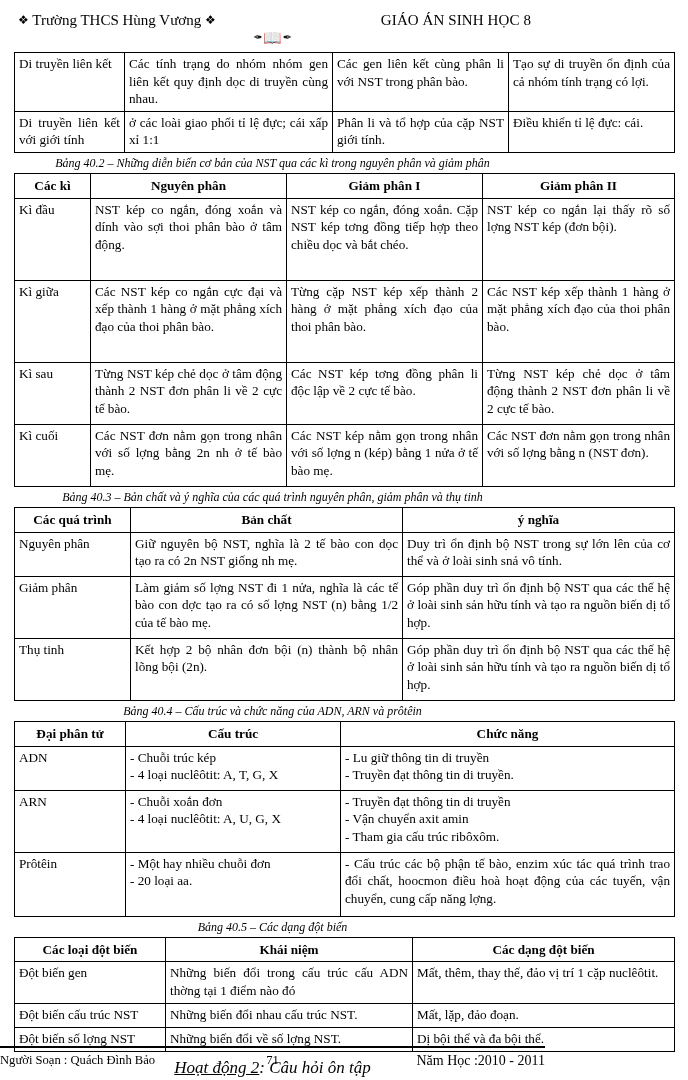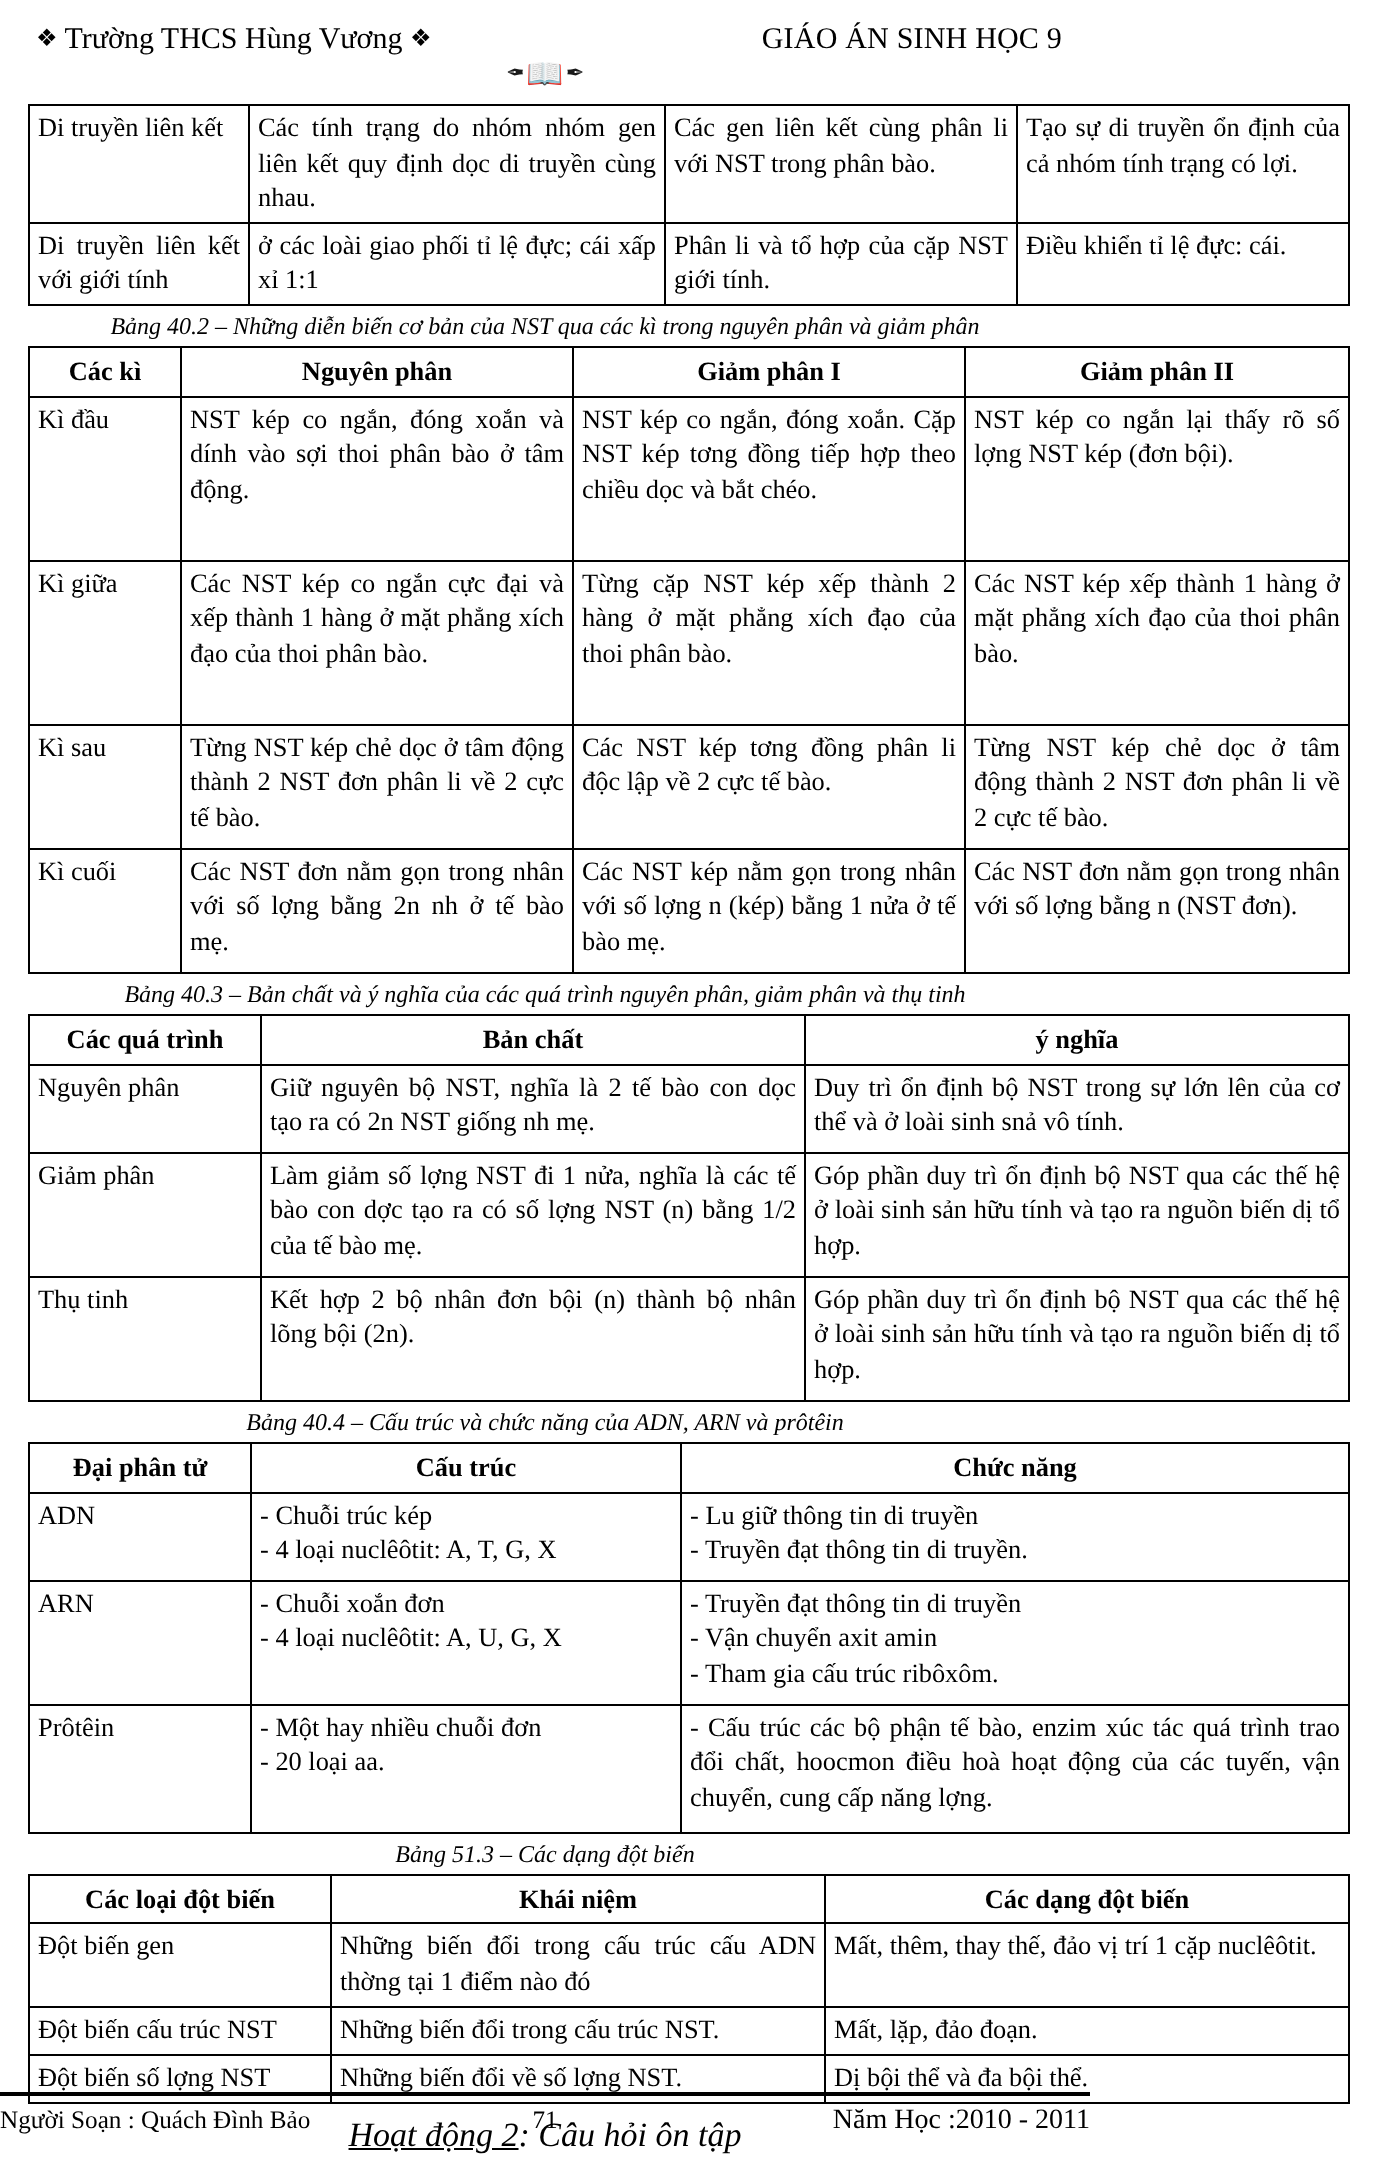--- a/index.html
+++ b/index.html
@@ -168,21 +168,21 @@
 <body>
 
 <div class="page">
 
   <div class="doc-header">
     <div class="hdr-left">
       <span class="sun-icon">❖</span>
       <span>Trường THCS Hùng Vương</span>
       <span class="sun-icon">❖</span>
     </div>
-    <div class="hdr-right">GIÁO ÁN SINH HỌC 9</div>
+    <div class="hdr-right">GIÁO ÁN SINH HỌC 8</div>
     <div class="hdr-ornament">
       <span class="pen-l">✒</span><span class="book">📖</span><span class="pen-r">✒</span>
     </div>
   </div>
 
   <table class="gtbl">
     <colgroup>
       <col style="width:110px">
         <col style="width:208px">
         <col style="width:176px">
@@ -326,21 +326,21 @@
         <td class="rowlabel">Prôtêin</td>
         <td class="plain">
           <span class="cellline">- Một hay nhiều chuỗi đơn</span>
           <span class="cellline">- 20 loại aa.</span>
         </td>
         <td>- Cấu trúc các bộ phận tế bào, enzim xúc tác quá trình trao đổi chất, hoocmon điều hoà hoạt động của các tuyến, vận chuyển, cung cấp năng lợng.</td>
       </tr>
     </tbody>
   </table>
 
-  <div class="tbl-caption">Bảng 51.3 – Các dạng đột biến</div>
+  <div class="tbl-caption">Bảng 40.5 – Các dạng đột biến</div>
 
   <table class="gtbl">
     <colgroup>
       <col style="width:151px">
         <col style="width:247px">
         <col style="width:262px">
     </colgroup>
     <thead>
       <tr>
         <th>Các loại đột biến</th>
@@ -349,21 +349,21 @@
       </tr>
     </thead>
     <tbody>
       <tr style="height:42px">
         <td class="rowlabel">Đột biến gen</td>
         <td>Những biến đổi trong cấu trúc cấu ADN thờng tại 1 điểm nào đó</td>
         <td>Mất, thêm, thay thế, đảo vị trí 1 cặp nuclêôtit.</td>
       </tr>
       <tr>
         <td class="rowlabel">Đột biến cấu trúc NST</td>
-        <td class="plain">Những biến đổi trong cấu trúc NST.</td>
+        <td class="plain">Những biến đổi nhau cấu trúc NST.</td>
         <td class="plain">Mất, lặp, đảo đoạn.</td>
       </tr>
       <tr>
         <td class="rowlabel">Đột biến số lợng NST</td>
         <td class="plain">Những biến đổi về số lợng NST.</td>
         <td class="plain">Dị bội thể và đa bội thể.</td>
       </tr>
     </tbody>
   </table>
 

